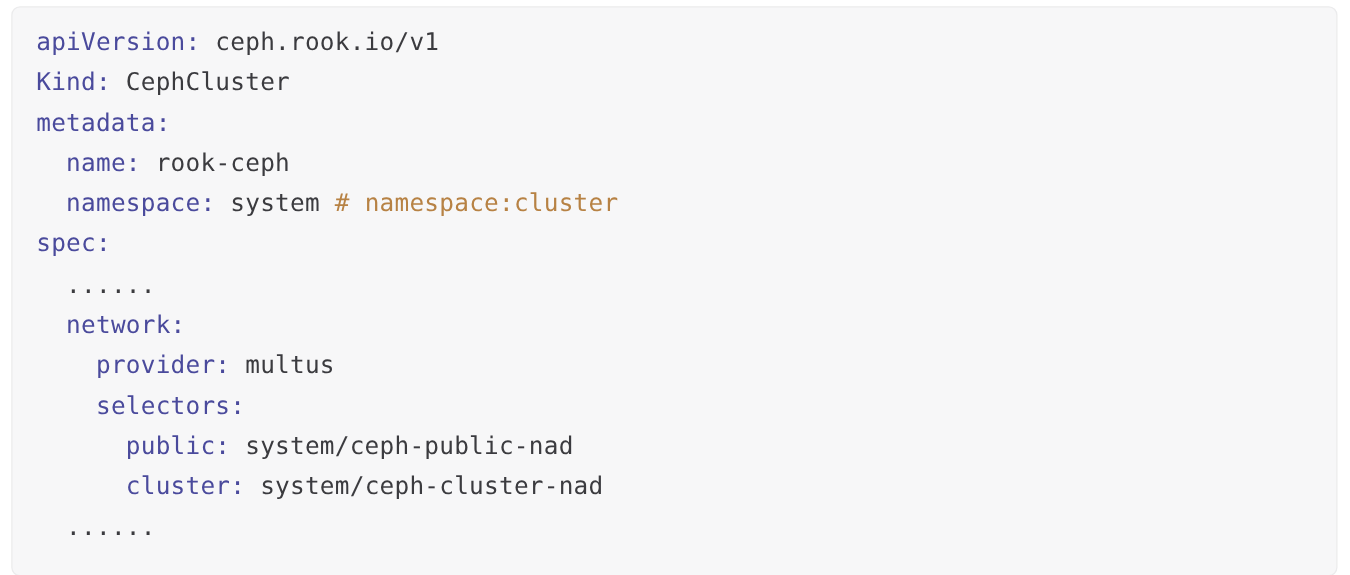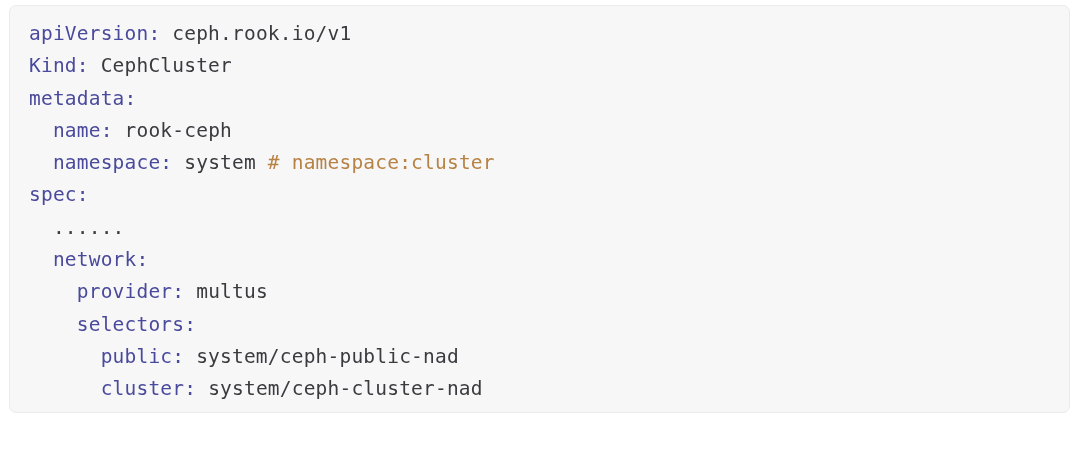--- a/index.html
+++ b/index.html
@@ -12,21 +12,21 @@
     height: 460px;
     overflow: hidden;
     font-family: "DejaVu Sans Mono", "Liberation Mono", monospace;
   }
 
   #code-card {
     position: absolute;
     left: 9px;
     top: 5px;
     width: 1061px;
-    height: 408px;
+    height: 456px;
     box-sizing: border-box;
     background: #f7f7f8;
     border: 1px solid #ebebec;
     border-radius: 7px;
     overflow: hidden;
     padding-left: 40px;
   }
 
   #code-block {
     position: absolute;

